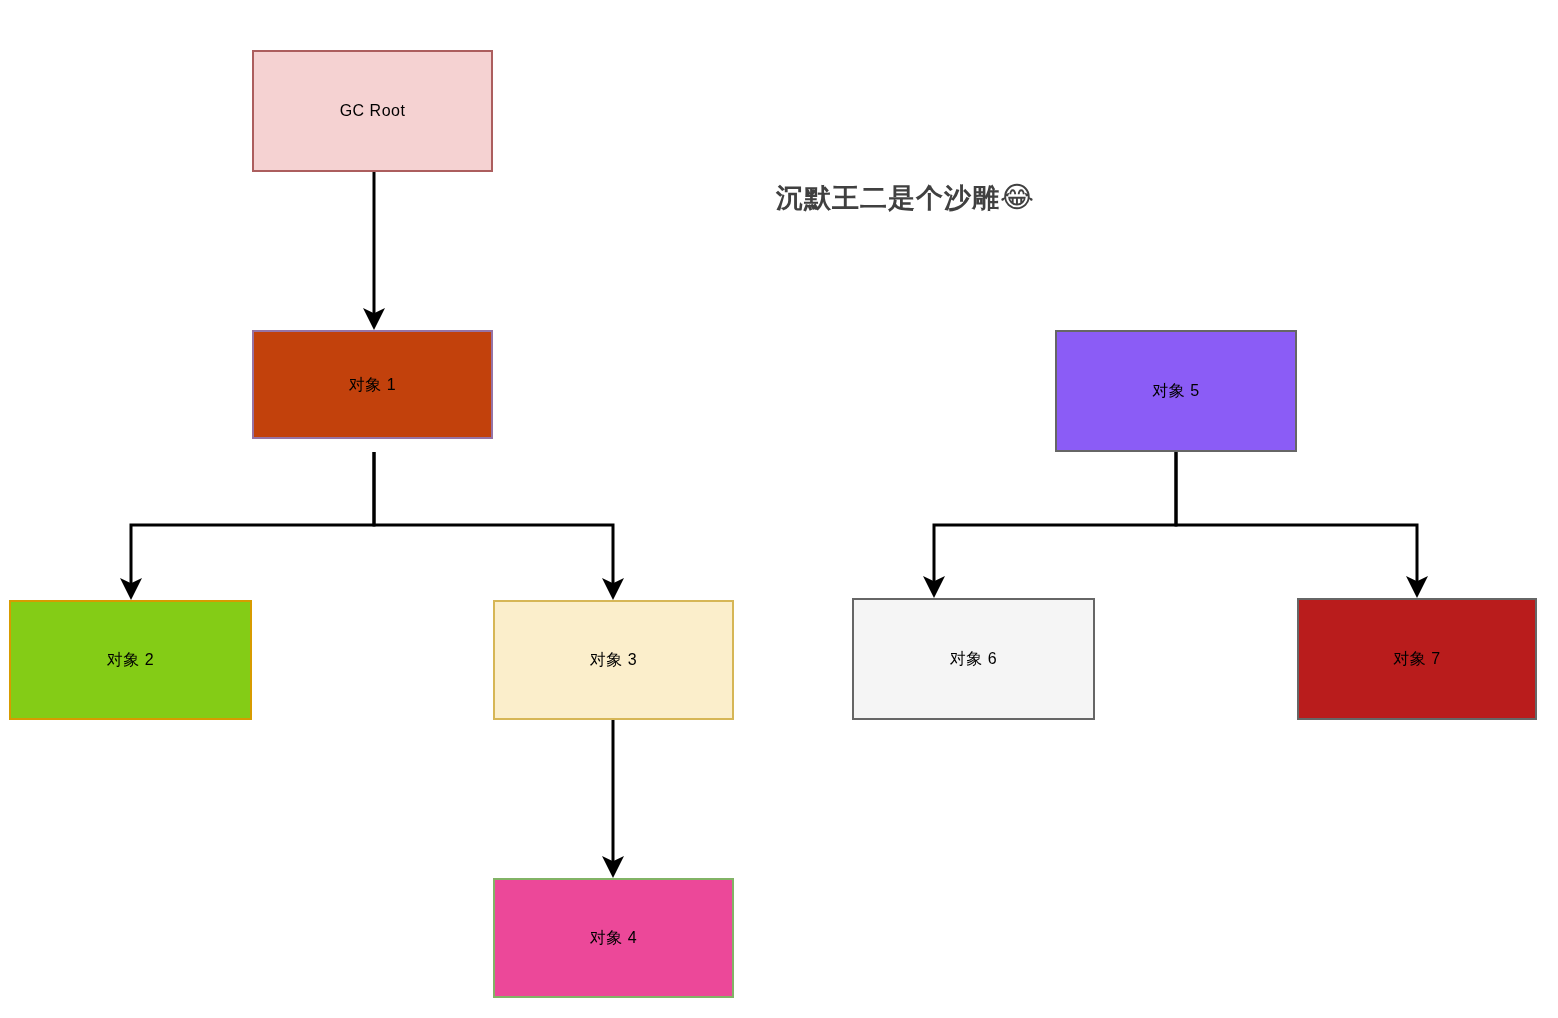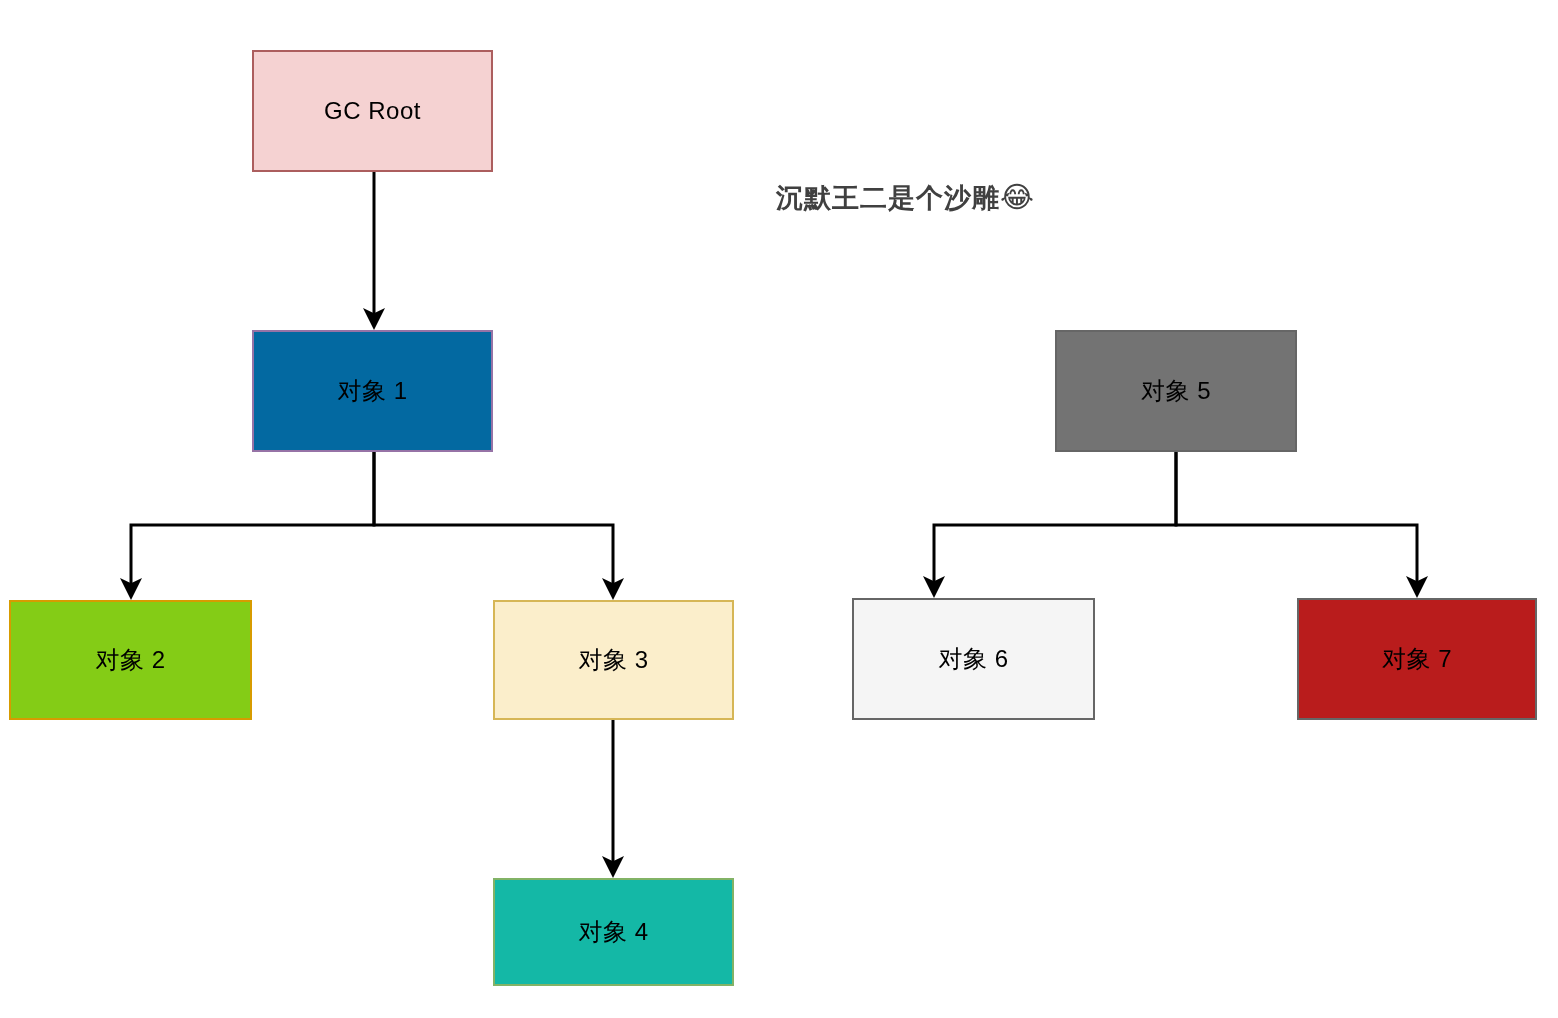--- a/index.html
+++ b/index.html
@@ -32,21 +32,21 @@
   }
   .node {
     position: absolute;
     box-sizing: border-box;
     display: flex;
     align-items: center;
     justify-content: center;
     border-style: solid;
     border-width: 2px;
     color: #000000;
-    font-size: 24px;
+    font-size: 16px;
     line-height: 1.2;
     letter-spacing: 0.5px;
     white-space: nowrap;
   }
   .node-label {
     display: block;
   }
   .annotation {
     position: absolute;
     font-size: 27px;
@@ -83,37 +83,37 @@
 
     <path d="M 1176 452 L 1176 525 L 934 525 L 934 594" stroke="#000000" stroke-width="3" fill="none" marker-end="url(#arrow)"></path>
 
     <path d="M 1176 452 L 1176 525 L 1417 525 L 1417 594" stroke="#000000" stroke-width="3" fill="none" marker-end="url(#arrow)"></path>
   </svg>
 
   <div class="node" id="node-gc-root" style="left: 252px; top: 50px; width: 241px; height: 122px; background: rgb(245, 210, 210); border-color: rgb(172, 94, 94);">
     <span class="node-label">GC Root</span>
   </div>
 
-  <div class="node" id="node-object-1" style="left: 252px; top: 330px; width: 241px; height: 122px; background: #0369a1; border-color: rgb(150, 115, 166);">
+  <div class="node" id="node-object-1" style="left: 252px; top: 330px; width: 241px; height: 109px; background: #c2410c; border-color: rgb(150, 115, 166);">
     <span class="node-label">对象 1</span>
   </div>
 
   <div class="node" id="node-object-2" style="left: 9px; top: 600px; width: 243px; height: 120px; background: #84cc16; border-color: rgb(215, 155, 0);">
     <span class="node-label">对象 2</span>
   </div>
 
   <div class="node" id="node-object-3" style="left: 493px; top: 600px; width: 241px; height: 120px; background: rgb(251, 238, 203); border-color: rgb(214, 182, 86); align-items: center;">
     <span class="node-label">对象 3</span>
   </div>
 
-  <div class="node" id="node-object-4" style="left: 493px; top: 878px; width: 241px; height: 108px; background: #14b8a6; border-color: rgb(130, 179, 102); align-items: center;">
+  <div class="node" id="node-object-4" style="left: 493px; top: 878px; width: 241px; height: 120px; background: #ec4899; border-color: rgb(130, 179, 102); align-items: center;">
     <span class="node-label">对象 4</span>
   </div>
 
-  <div class="node" id="node-object-5" style="left: 1055px; top: 330px; width: 242px; height: 122px; background: #737373; border-color: rgb(102, 102, 102);">
+  <div class="node" id="node-object-5" style="left: 1055px; top: 330px; width: 242px; height: 122px; background: #8b5cf6; border-color: rgb(102, 102, 102);">
     <span class="node-label">对象 5</span>
   </div>
 
   <div class="node" id="node-object-6" style="left: 852px; top: 598px; width: 243px; height: 122px; background: rgb(245, 245, 245); border-color: rgb(102, 102, 102);">
     <span class="node-label">对象 6</span>
   </div>
 
   <div class="node" id="node-object-7" style="left: 1297px; top: 598px; width: 240px; height: 122px; background: #b91c1c; border-color: rgb(102, 102, 102);">
     <span class="node-label">对象 7</span>
   </div>

